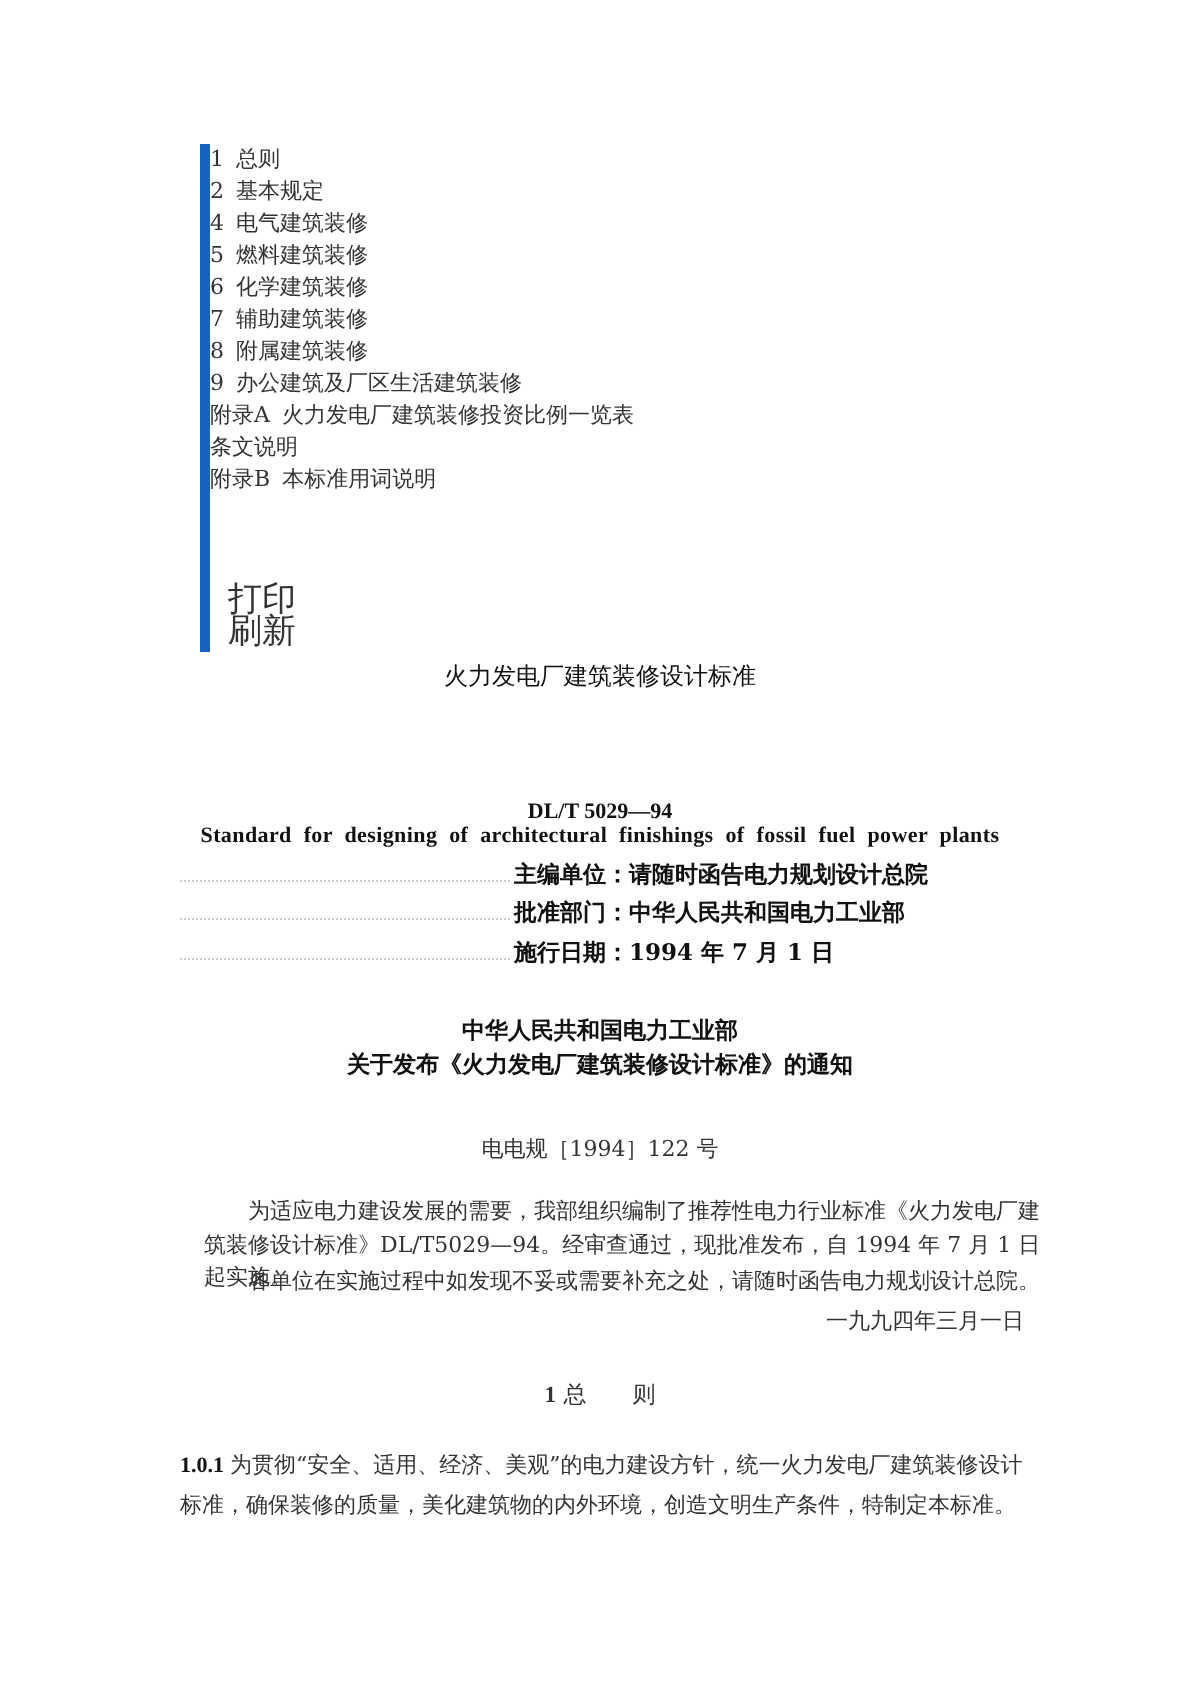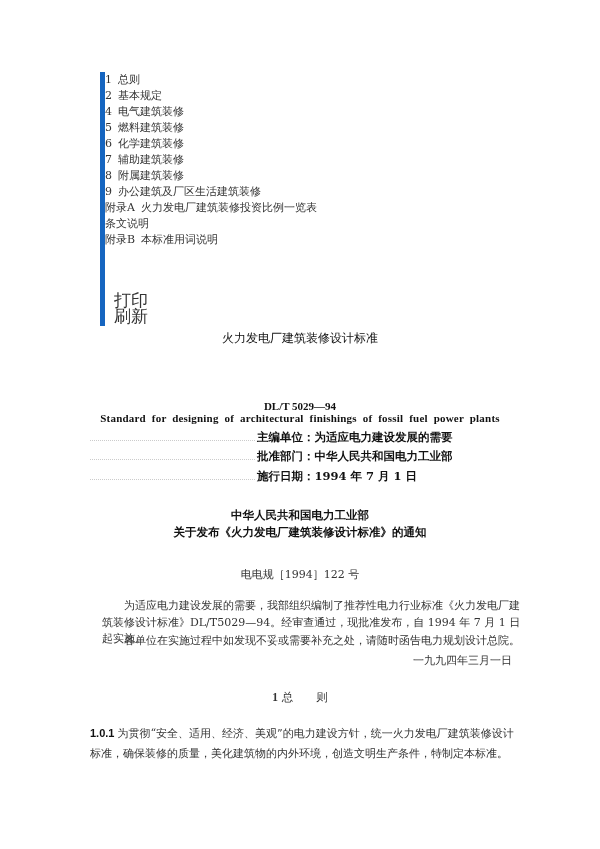--- a/index.html
+++ b/index.html
@@ -20,21 +20,21 @@
     .meta .dots { position:absolute; left:0; top:10px; width:165px; border-bottom:1px dotted #ccc; }
     .meta .txt { position:absolute; left:167px; top:0; font-size:11.5px; font-weight:bold; color:#111; white-space:nowrap; }
     .notice-issuer { top:508px; font-size:11.5px; font-weight:bold; color:#111; }
     .notice-title { top:525px; font-size:11.5px; font-weight:bold; color:#111; }
     .notice-no { top:567px; font-size:11px; color:#333; }
     .para { position:absolute; left:102px; width:420px; font-size:11px; line-height:16.5px; color:#333; }
     .date-sign { position:absolute; right:88px; top:653px; font-size:11px; color:#333;font-family:Liberation Mono, monospace; }
     .chapter { top:690px; font-size:11.5px; color:#333; }
     .chapter b { font-family:"Liberation Serif",serif; }
     .clause { position:absolute; left:90px; width:425px; top:723px; font-size:11px; line-height:20px; color:#333; }
-    .clause .cno { font-weight:bold; font-family:Liberation Sans, sans-serif; color:#111; margin-right:3px;margin-top:24px; }
+    .clause .cno { font-weight:bold; font-family:Liberation Serif, serif; color:#111; margin-right:3px;margin-top:24px; }
   </style>
 </head>
 <body>
 
 <div class="toc">
   <div class="toc-bar"></div>
   <ul class="toc-list">
     <li class="toc-item"><span class="num">1</span><span>总则</span></li>
     <li class="toc-item"><span class="num">2</span><span>基本规定</span></li>
     <li class="toc-item"><span class="num">4</span><span>电气建筑装修</span></li>
@@ -52,21 +52,21 @@
     <span class="toc-action">刷新</span>
   </div>
 </div>
 
 <div class="center title-cn">火力发电厂建筑装修设计标准</div>
 <div class="center title-en">Standard for designing of architectural finishings of fossil fuel power plants</div>
 <div class="center std-no">DL/T  5029—94</div>
 
 <div class="meta" style="top:430px;">
   <div class="dots"></div>
-  <div class="txt"><span>主编单位：</span><span>为适应电力建设发展的需要</span></div>
+  <div class="txt"><span>主编单位：</span><span>请随时函告电力规划设计总院</span></div>
 </div>
 <div class="meta" style="top:449px;">
   <div class="dots"></div>
   <div class="txt"><span>批准部门：</span><span>中华人民共和国电力工业部</span></div>
 </div>
 <div class="meta" style="top:469px;">
   <div class="dots"></div>
   <div class="txt"><span>施行日期：</span><span>1994 年 7 月 1 日</span></div>
 </div>
 

